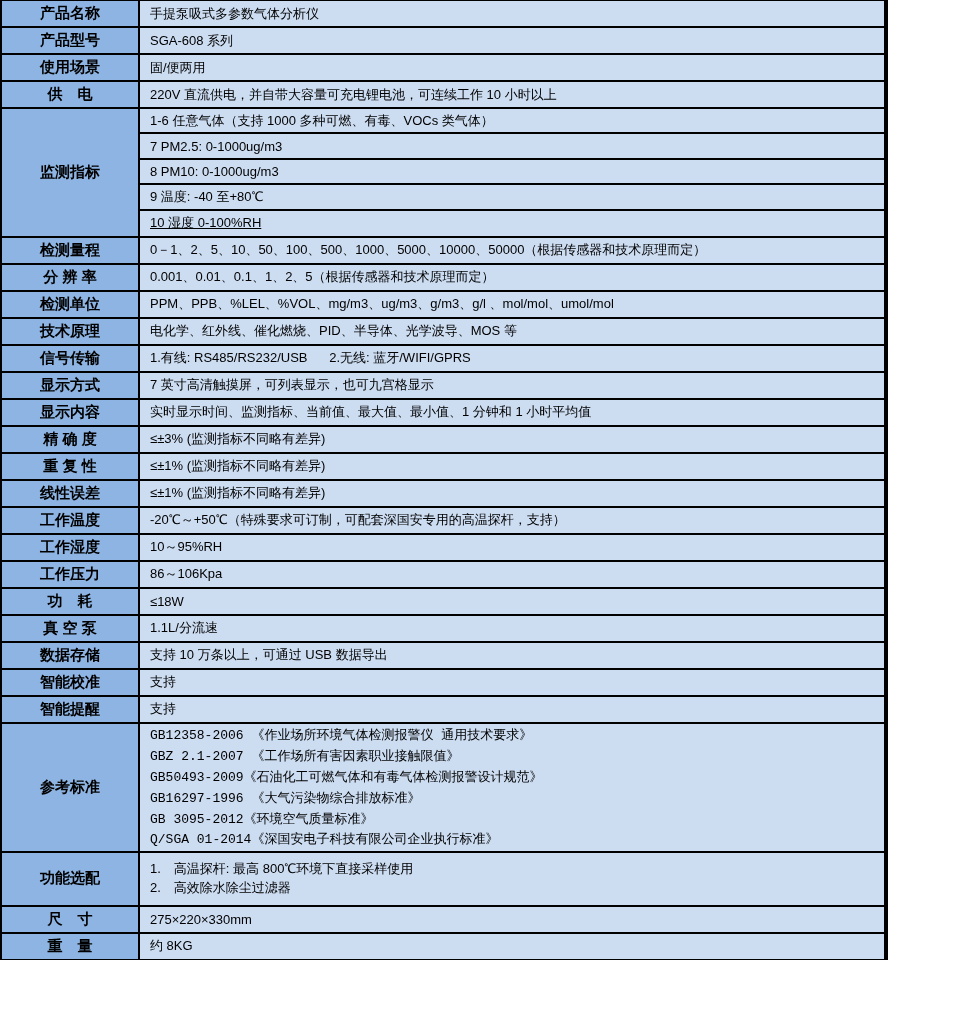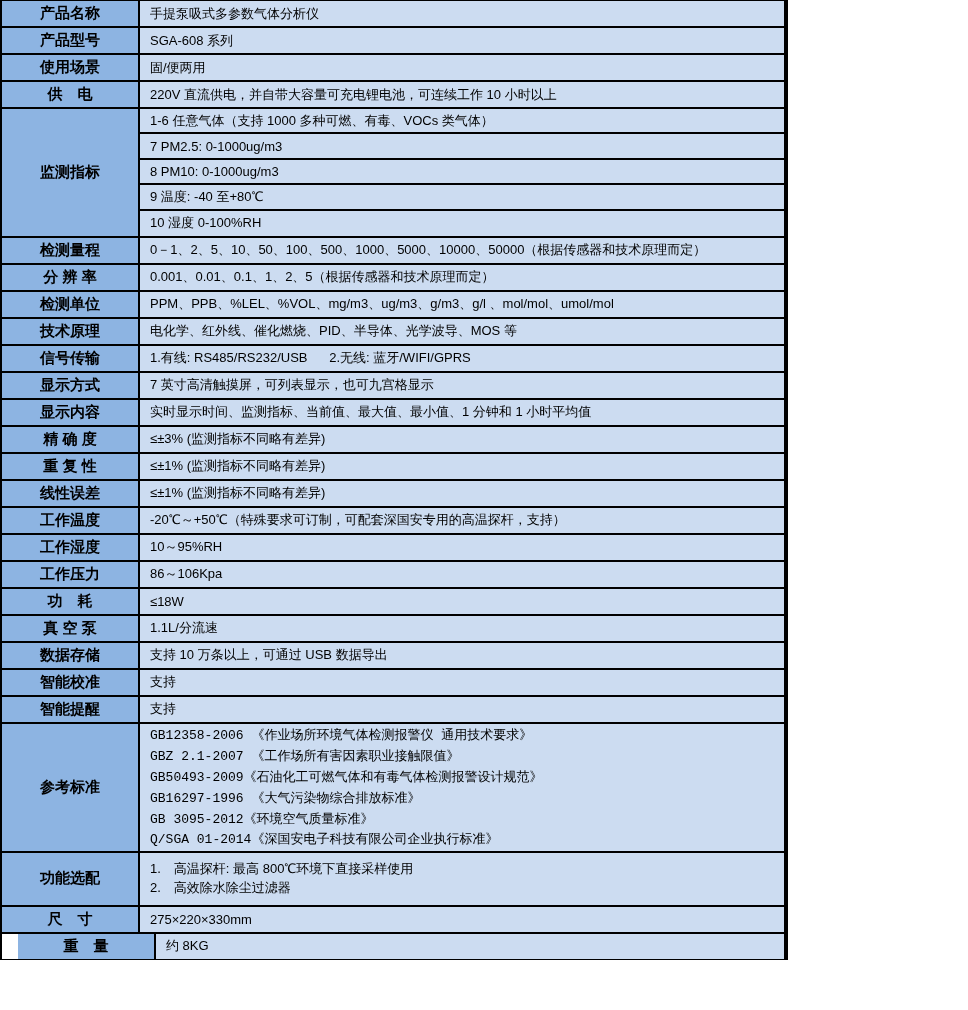--- a/index.html
+++ b/index.html
@@ -8,31 +8,31 @@
     --border-color:#000000;
     --text-color:#000000;
   }
   *{margin:0;padding:0;box-sizing:border-box;}
   html,body{background:#ffffff;}
   body{
     font-family:"Liberation Sans", sans-serif;
     color:var(--text-color);
   }
   .spec-table{
-    width:788px;
+    width:888px;
     border-top:1px solid var(--border-color);
     border-left:2px solid var(--border-color);
     border-right:4px solid var(--border-color);
     border-bottom:1px solid var(--border-color);
   }
   .row{
     display:flex;
     border-bottom:2px solid var(--border-color);
   }
-  .row:last-child{border-bottom:none;margin-left:16px;}
+  .row:last-child{border-bottom:none;}
   .label-cell{
     width:138px;
     flex:0 0 138px;
     background:var(--label-bg);
     border-right:2px solid var(--border-color);
     display:flex;
     align-items:center;
     justify-content:center;
     font-weight:bold;
     font-size:15px;
@@ -53,21 +53,21 @@
     padding-left:10px;
     font-size:13px;
     white-space:pre-wrap;
     overflow:hidden;
   }
   .single .value-line{height:25px;}
   .subrows .value-line{
     height:25.4px;
     border-bottom:2px solid var(--border-color);
   }
-  .subrows .value-line:last-child{border-bottom:none;}
+  .subrows .value-line:last-child{border-bottom:none;text-decoration:underline;}
   .standards .value-area{padding:1px 0;}
   .standards .value-line{height:20.8px;font-family:Liberation Mono, monospace;}
   .options .value-area{padding:7px 0;}
   .options .value-line{height:19px;}
 </style>
 </head>
 <body>
 
 <div class="spec-table">
   <div class="row single">

